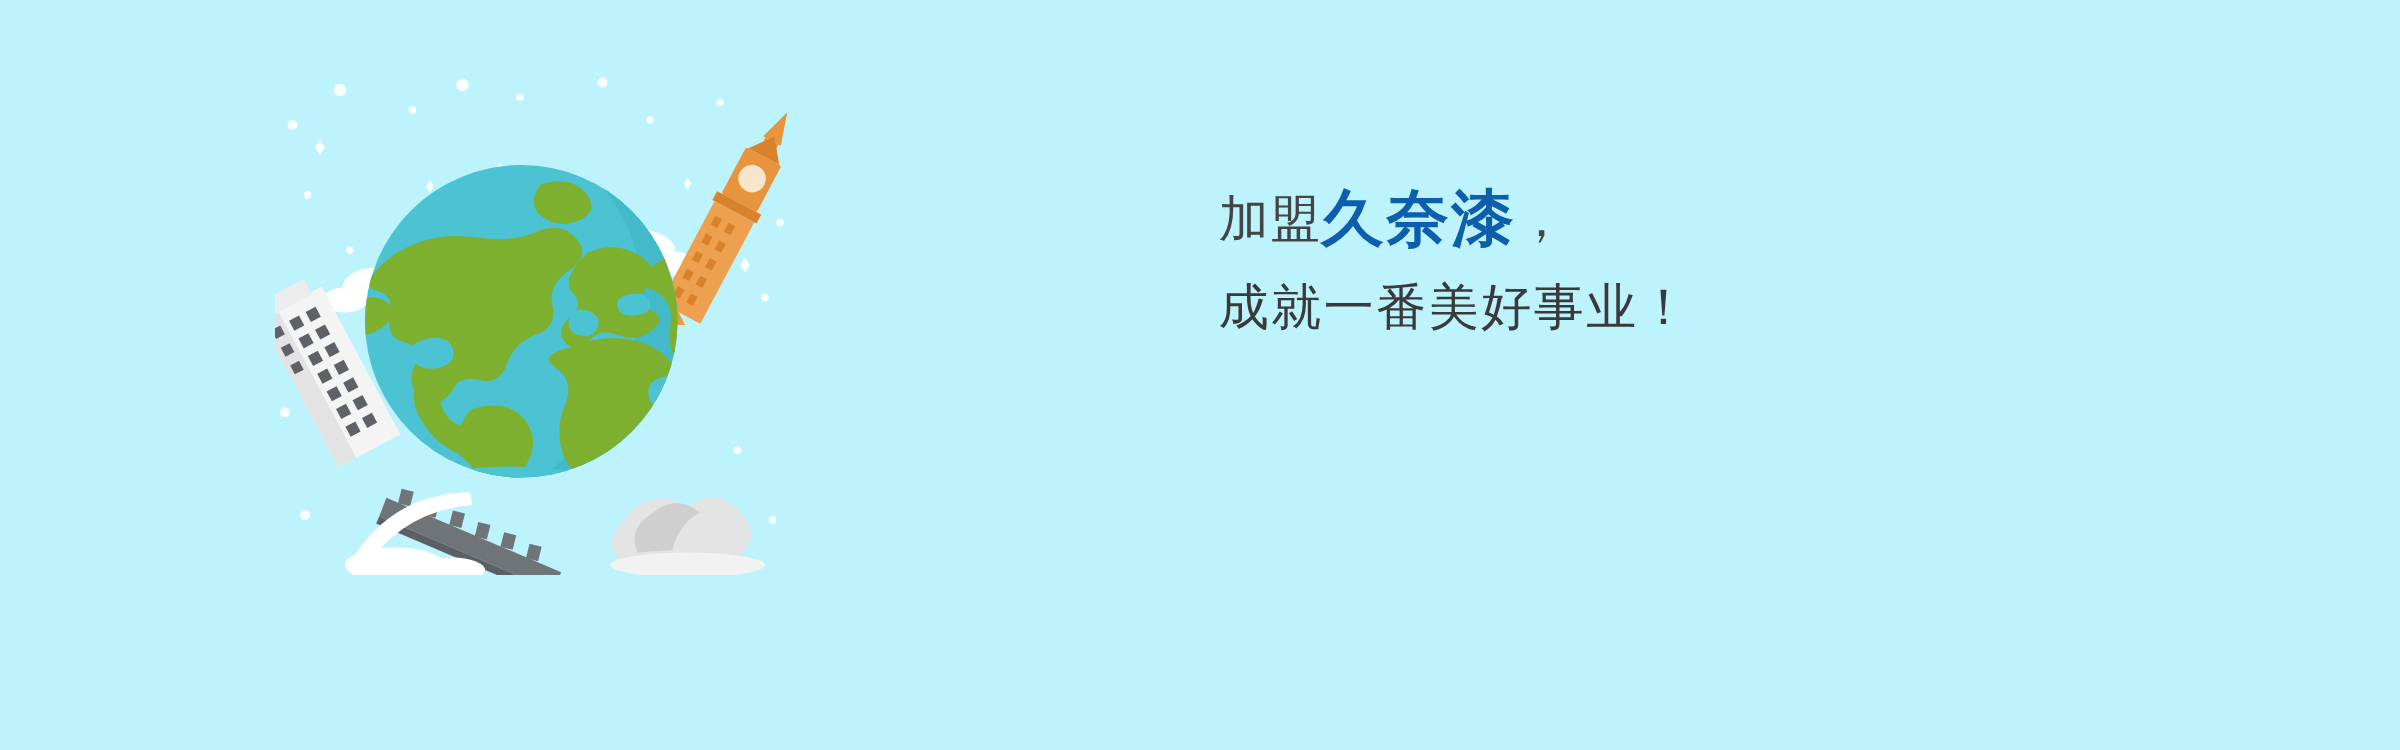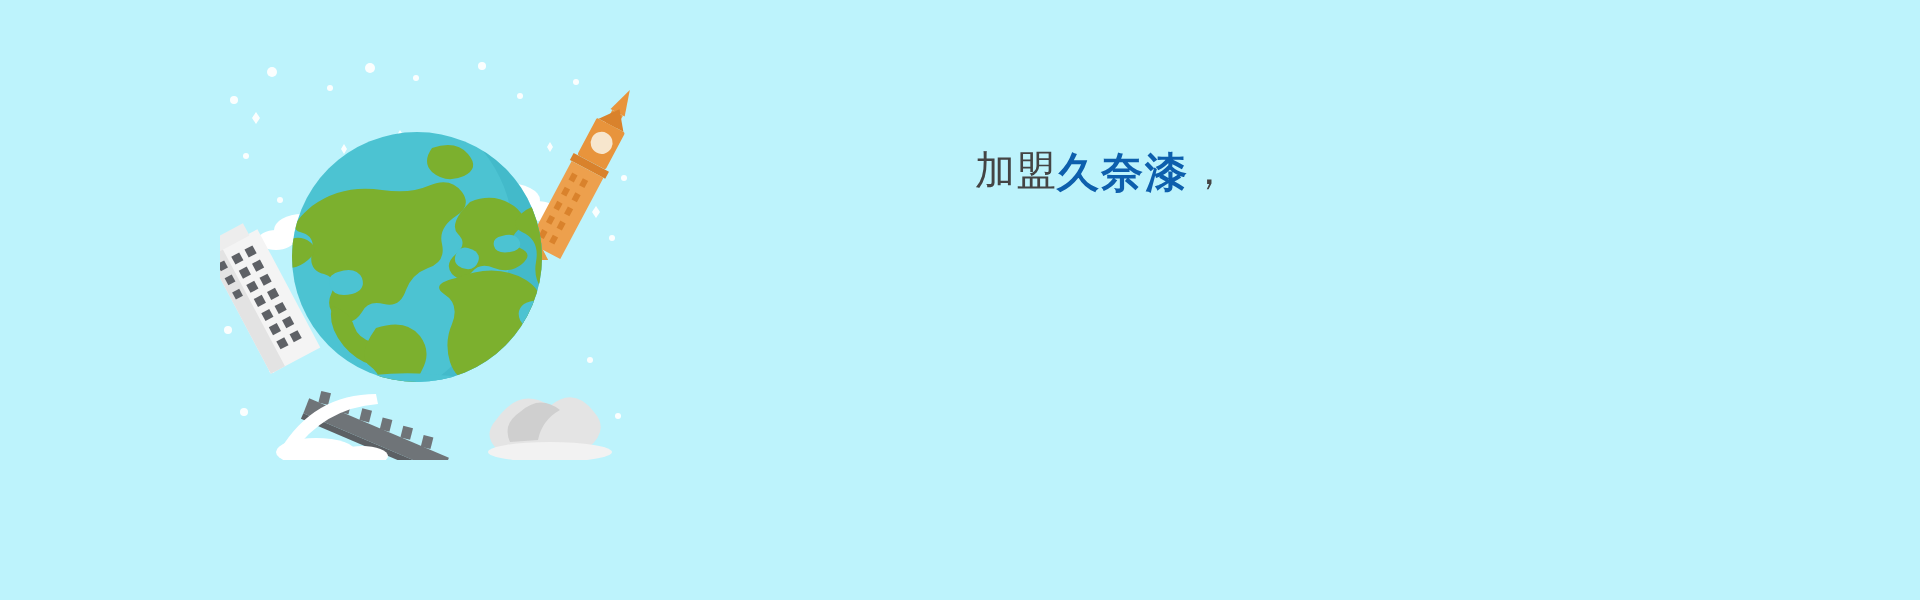--- a/index.html
+++ b/index.html
@@ -34,21 +34,21 @@
   }
   #line1 {
     font-size:40px;
     color:#444444;
     font-weight:400;
     letter-spacing:1px;
     margin-bottom:26px;
   }
   #line1 .brand {
     color:#0d5fad;
-    font-size:42px;
+    font-size:50px;
     font-weight:700;
     letter-spacing:2px;
     vertical-align:-3px;
   }
   #line1 .comma {
     color:#444444;
     font-size:40px;
   }
   #line2 {
     font-size:40px;
@@ -242,15 +242,16 @@
           <path d="M120 320 q80 -16 160 6 l0 30 l-170 0z" fill="#4cc3d2"></path>
         </g>
       </g>
     </svg>
   </div>
 
   <div id="headline">
     <div id="line1" class="line">
       <span>加盟</span><span class="brand">久奈漆</span><span class="comma">，</span>
     </div>
+    <div id="line2" class="line">成就一番美好事业！</div>
   </div>
 
 </div>
 
 </body></html>

